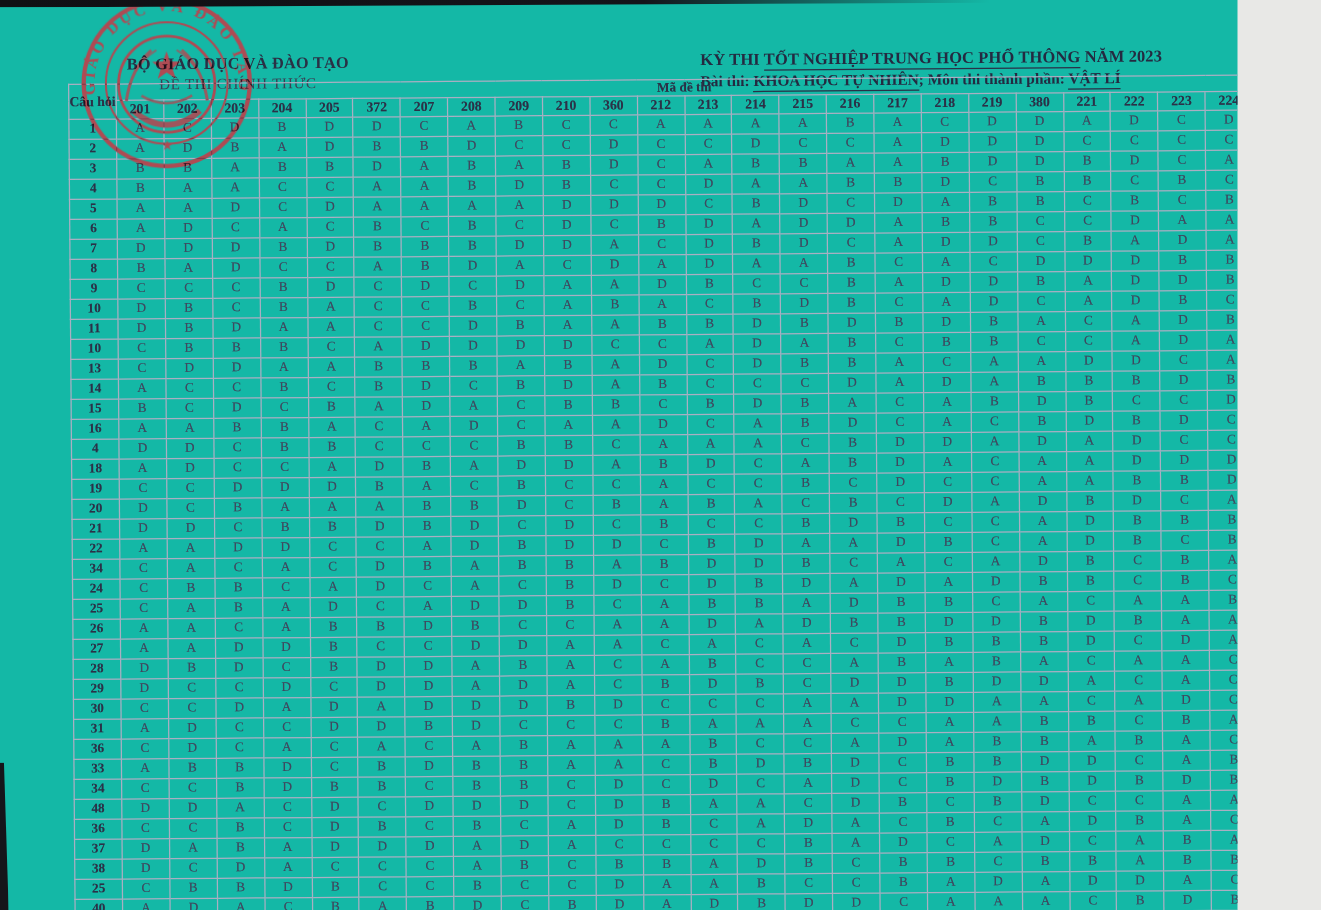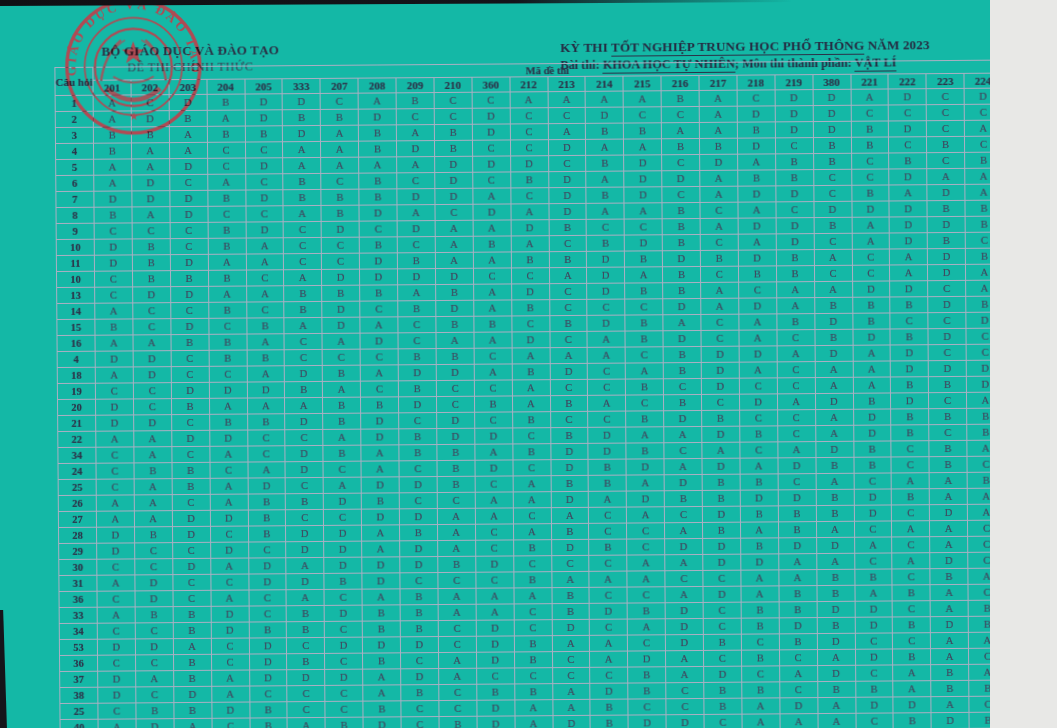--- a/index.html
+++ b/index.html
@@ -62,21 +62,21 @@
         <tr>
           <th class="qhead" rowspan="2">Câu hỏi</th>
           <th class="made" colspan="24">Mã đề thi</th>
         </tr>
         <tr>
             <th class="code">201</th>
             <th class="code">202</th>
             <th class="code">203</th>
             <th class="code">204</th>
             <th class="code">205</th>
-            <th class="code">333</th>
+            <th class="code">372</th>
             <th class="code">207</th>
             <th class="code">208</th>
             <th class="code">209</th>
             <th class="code">210</th>
             <th class="code">360</th>
             <th class="code">212</th>
             <th class="code">213</th>
             <th class="code">214</th>
             <th class="code">215</th>
             <th class="code">216</th>
@@ -1003,21 +1003,21 @@
             <td class="ans">C</td>
             <td class="ans">B</td>
             <td class="ans">D</td>
             <td class="ans">B</td>
             <td class="ans">D</td>
             <td class="ans">B</td>
             <td class="ans">D</td>
             <td class="ans">B</td>
           </tr>
           <tr>
-            <td class="q">53</td>
+            <td class="q">48</td>
             <td class="ans">D</td>
             <td class="ans">D</td>
             <td class="ans">A</td>
             <td class="ans">C</td>
             <td class="ans">D</td>
             <td class="ans">C</td>
             <td class="ans">D</td>
             <td class="ans">D</td>
             <td class="ans">D</td>
             <td class="ans">C</td>

